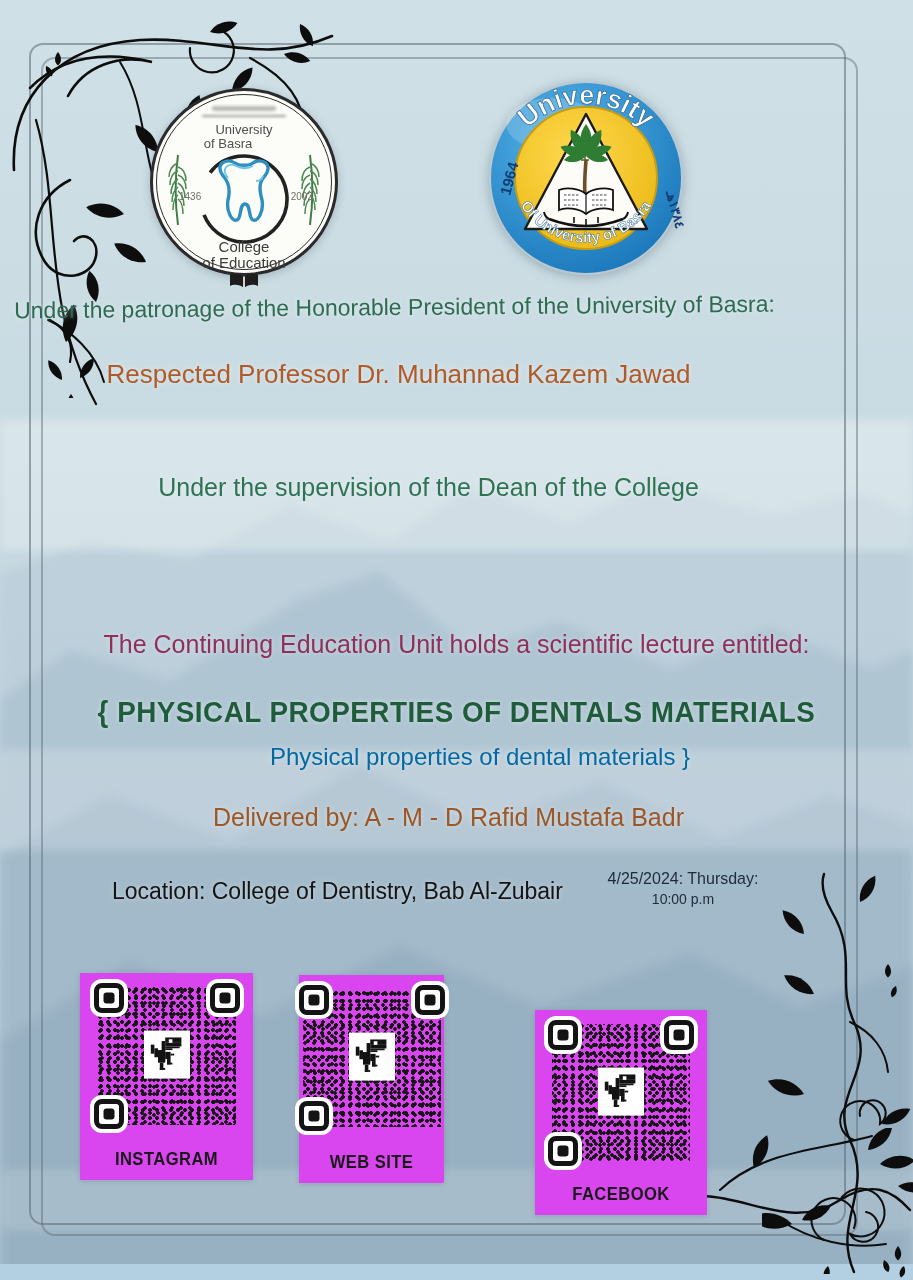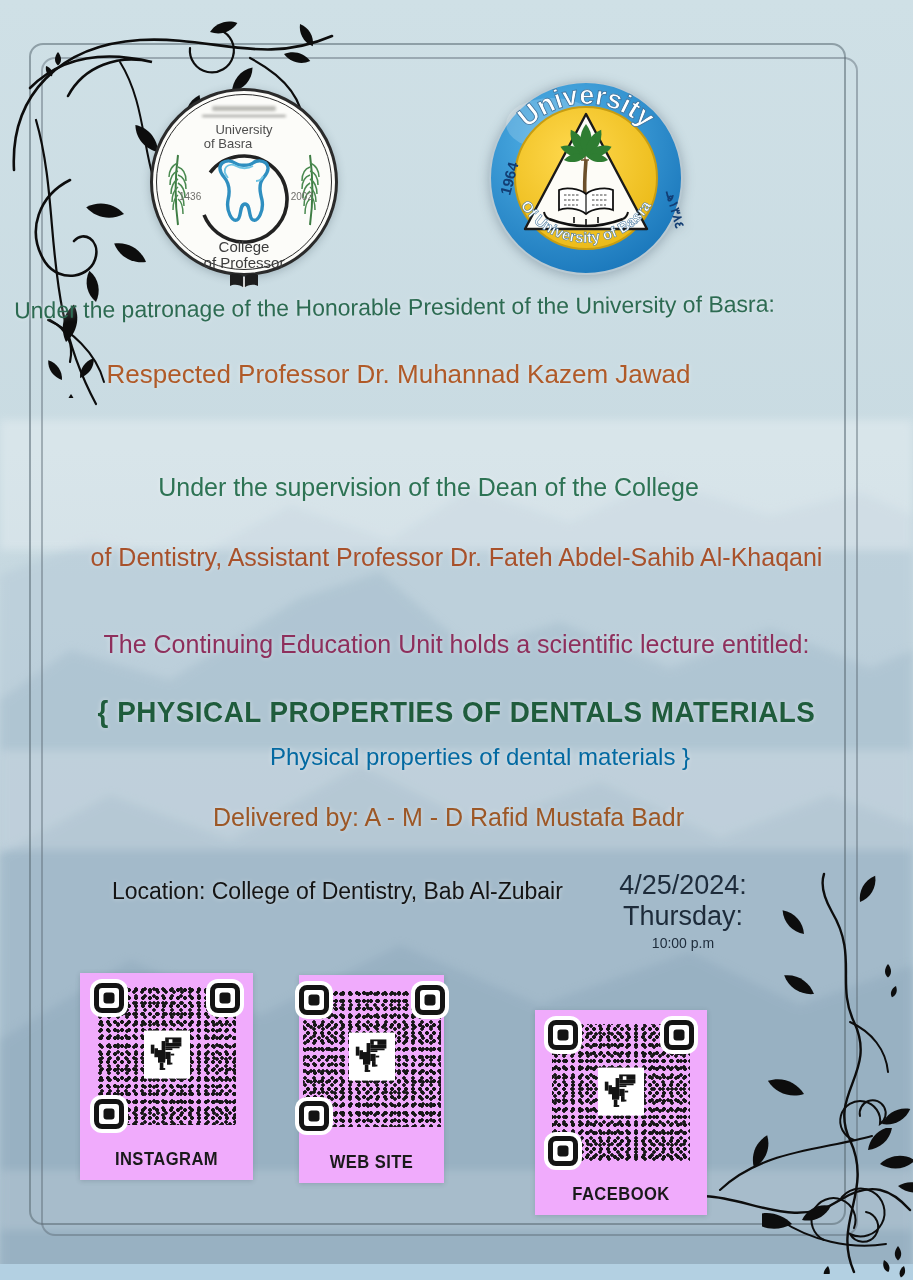--- a/index.html
+++ b/index.html
@@ -43,23 +43,23 @@
   .t-president{top:359px;font-size:26px;color:#b05a28;transform:translateX(-58px);}
   .t-supervision1{top:473px;font-size:25px;color:#2d7354;transform:translateX(-28px);}
   .t-supervision2{top:543px;font-size:25px;color:#a8512b;}
   .t-announce{top:630px;font-size:25px;color:#8e2f5c;}
   .t-title{top:696px;font-size:29px;font-weight:bold;color:#1f5c3c;transform:scaleX(.96);letter-spacing:.5px;}
   .t-subtitle{top:743px;font-size:24px;color:#0369a1;padding-left:47px;}
   .t-delivered{top:803px;font-size:25px;color:#9c5726;transform:translateX(-8px);}
   .t-location{position:absolute;left:112px;top:878px;font-size:23px;color:#141414;white-space:nowrap;
               text-shadow:0 0 5px rgba(255,255,255,.45);}
   .t-datetime{position:absolute;left:583px;top:870px;width:200px;text-align:center;color:#1d2b3a;}
-  .t-date{font-size:27px;} .t-time{font-size:14px;margin-top:3px;}
-  
-  .qr-card{position:absolute;background:#f0abfc;box-shadow:0 1px 5px rgba(40,60,70,.2);}
+  .t-date{font-size:16px;} .t-time{font-size:14px;margin-top:3px;}
+  
+  .qr-card{position:absolute;background:#d946ef;box-shadow:0 1px 5px rgba(40,60,70,.2);}
   .qr-card.q1{left:80px;top:973px;width:173px;height:207px;}
   .qr-card.q2{left:299px;top:975px;width:145px;height:208px;}
   .qr-card.q3{left:535px;top:970px;width:172px;height:205px;margin-top:40px;}
   .qr-zone{position:absolute;left:50%;top:10px;transform:translateX(-50%);width:146px;height:146px;}
   .qr-pattern{position:absolute;inset:4px;
     background-image:
       radial-gradient(circle at 3px 3px,#161616 1.7px,transparent 2.2px),
       radial-gradient(circle at 2px 2px,#161616 1.5px,transparent 2px),
       radial-gradient(circle at 4px 5px,#161616 1.5px,transparent 2px);
     background-size:7px 8px,9px 7px,8px 11px;}
@@ -201,21 +201,21 @@
     <span class="lc-years y1">1436</span>
     <span class="lc-years y2">2002</span>
     <svg class="lc-tooth" width="92" height="96" viewBox="0 0 92 96">
       <circle cx="46" cy="48" r="43" fill="none" stroke="#222" stroke-width="3.6" stroke-dasharray="225 45" transform="rotate(-142 46 48)"></circle>
       <path d="M26,26 C15,13 29,6 37,12 C41,15 51,15 55,12 C63,6 77,13 66,26 C60,33 62,41 64,49 C66,60 60,71 55,69 C50,67 53,53 47,53 C41,53 44,67 39,69 C34,71 28,60 30,49 C32,41 32,33 26,26 Z" fill="none" stroke="#2f8fc0" stroke-width="3.4" stroke-linejoin="round"></path>
       <path d="M30,27 C22,17 31,11 38,15 C43,18 50,18 55,15" fill="none" stroke="#6fc4e4" stroke-width="1.8"></path>
       <path d="M58,30 C62,30 64,28 65,25" fill="none" stroke="#6fc4e4" stroke-width="2"></path>
     </svg>
     <div class="lc-name">
       <div>College</div>
-      <div>of Professor</div>
+      <div>of Education</div>
     </div>
     <svg class="lc-book" width="30" height="17" viewBox="0 0 30 17">
       <path d="M15,4 C11,0 4,0 1,2 L1,13 C4,11 11,11 15,15 C19,11 26,11 29,13 L29,2 C26,0 19,0 15,4 Z" fill="#1d1d1d"></path>
       <path d="M15,4 L15,15" stroke="#fff" stroke-width="1.6"></path>
     </svg>
   </div>
 
   <div class="logo-univ">
     <svg width="196" height="196" viewBox="0 0 196 196">
       <defs>
@@ -264,21 +264,20 @@
         <textPath href="#arcB" startOffset="50%" text-anchor="middle">Of University of Basra</textPath>
       </text>
       <text x="22" y="116" transform="rotate(-75 22 116)" font-family="Liberation Sans,sans-serif" font-size="15" font-weight="bold" fill="#123d73">1964</text>
       <text x="178" y="112" transform="rotate(75 178 112)" font-family="Liberation Sans,sans-serif" font-size="13" font-weight="bold" fill="#123d73">١٣٨٤هـ</text>
     </svg>
   </div>
 
   <div class="line t-patronage">Under the patronage of the Honorable President of the University of Basra:</div>
   <div class="line t-president">Respected Professor Dr. Muhannad Kazem Jawad</div>
   <div class="line t-supervision1">Under the supervision of the Dean of the College</div>
-  <div class="line t-supervision2">of Dentistry, Assistant Professor Dr. Fateh Abdel-Sahib Al-Khaqani</div>
   <div class="line t-announce">The Continuing Education Unit holds a scientific lecture entitled:</div>
   <div class="line t-title">{ PHYSICAL PROPERTIES OF DENTALS MATERIALS</div>
   <div class="line t-subtitle">Physical properties of dental materials  }</div>
   <div class="line t-delivered">Delivered by: A - M - D Rafid Mustafa Badr</div>
   <div class="t-location">Location: College of Dentistry, Bab Al-Zubair</div>
   <div class="t-datetime">
     <div class="t-date">4/25/2024: Thursday:</div>
     <div class="t-time">10:00 p.m</div>
   </div>
 

